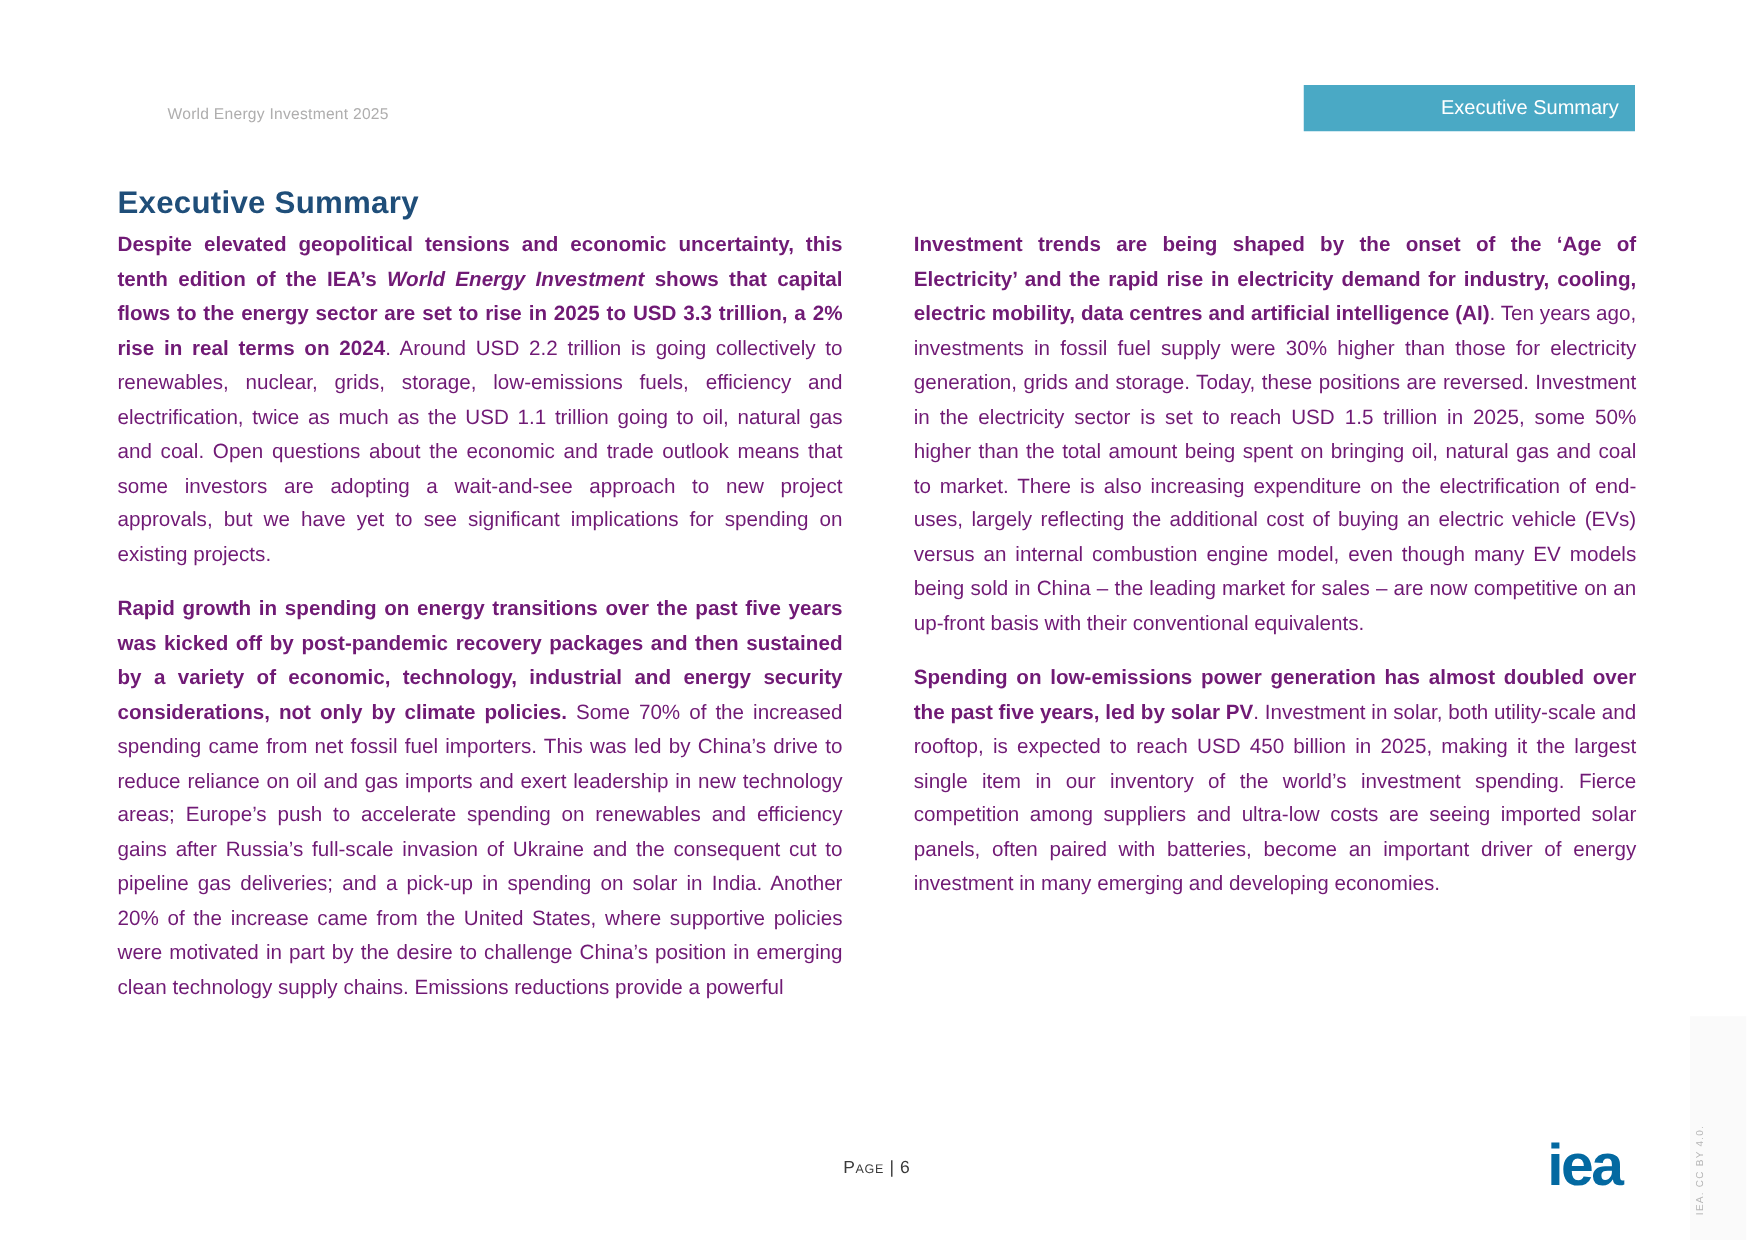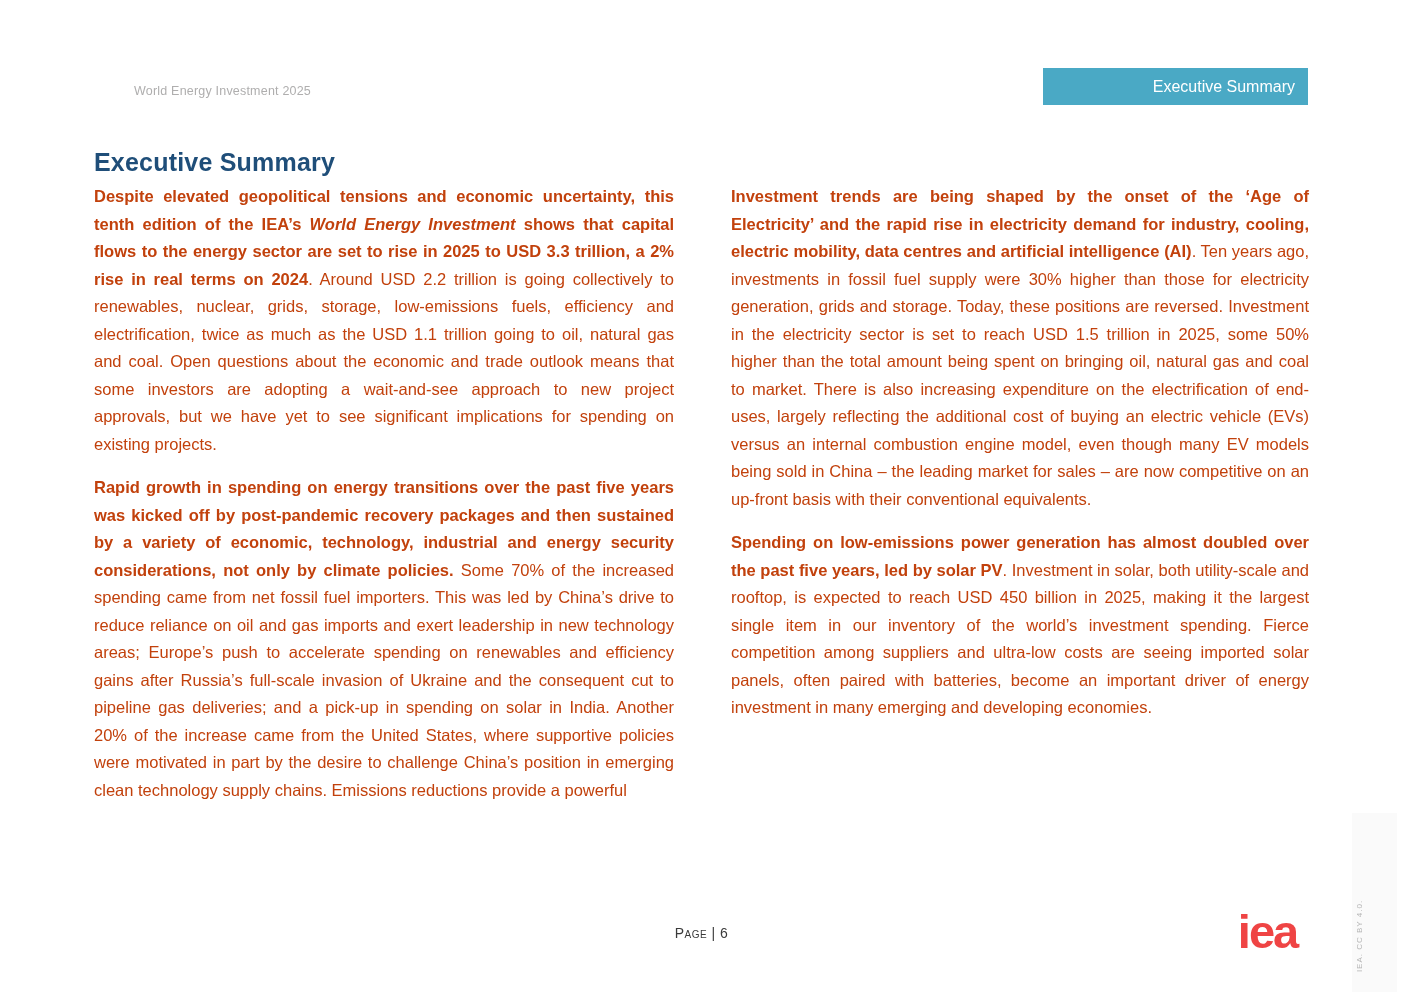--- a/index.html
+++ b/index.html
@@ -17,21 +17,21 @@
     display:flex;align-items:center;justify-content:flex-end;
     padding-right:13px;box-sizing:border-box;
   }
   .banner-label{color:#ffffff;font-size:16px;}
   .page-title{
     position:absolute;left:94px;top:131px;
     font-size:25px;font-weight:bold;letter-spacing:.2px;
   }
   .col{
     position:absolute;top:183px;width:580px;
-    font-size:16.5px;line-height:27.5px;text-align:justify;color:#c2410c;
+    font-size:16.5px;line-height:27.5px;text-align:justify;color:#701a75;
   }
   .col-left{left:94px;}
   .col-right{left:731px;width:578px;}
   .col p{margin:0 0 16px 0;}
   .col p:last-child{margin-bottom:0;}
   .run-b{font-weight:bold;}
   .run-bi{font-weight:bold;font-style:italic;}
   .footer-page{
     position:absolute;left:0;top:925px;width:1403px;text-align:center;
     font-size:14px;color:#3a3a3a;font-variant:small-caps;letter-spacing:.5px;
@@ -72,13 +72,13 @@
     <p><span class="run-b">Investment trends are being shaped by the onset of the ‘Age of Electricity’ and the rapid rise in electricity demand for industry, cooling, electric mobility, data centres and artificial intelligence (AI)</span><span>. Ten years ago, investments in fossil fuel supply were 30% higher than those for electricity generation, grids and storage. Today, these positions are reversed. Investment in the electricity sector is set to reach USD 1.5 trillion in 2025, some 50% higher than the total amount being spent on bringing oil, natural gas and coal to market. There is also increasing expenditure on the electrification of end-uses, largely reflecting the additional cost of buying an electric vehicle (EVs) versus an internal combustion engine model, even though many EV models being sold in China – the leading market for sales – are now competitive on an up-front basis with their conventional equivalents.</span></p>
     <p><span class="run-b">Spending on low-emissions power generation has almost doubled over the past five years, led by solar PV</span><span>. Investment in solar, both utility-scale and rooftop, is expected to reach USD 450 billion in 2025, making it the largest single item in our inventory of the world’s investment spending. Fierce competition among suppliers and ultra-low costs are seeing imported solar panels, often paired with batteries, become an important driver of energy investment in many emerging and developing economies.</span></p>
   </div>
 
 <div class="side-block"></div>
 
 <div class="copyright-vertical">IEA. CC BY 4.0.</div>
 
 <div class="footer-page">Page | 6</div>
 
-<div class="logo" style="color: #ef4444;">iea</div>
+<div class="logo" style="color: #0369a1;">iea</div>
 
 </body></html>

